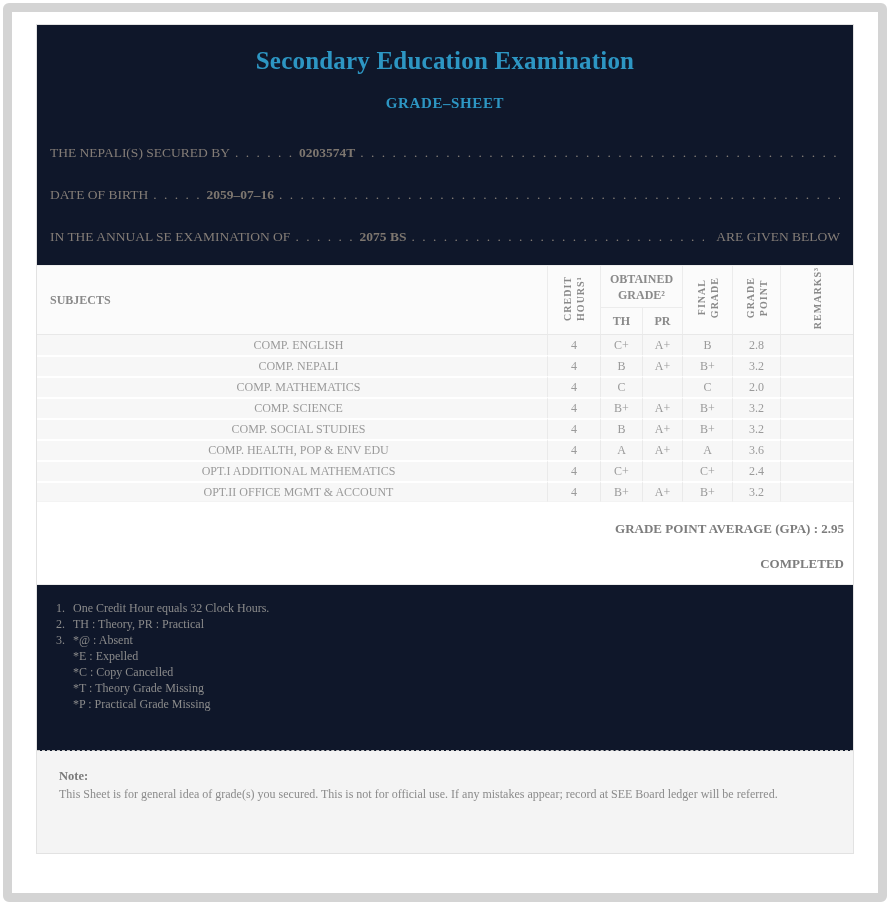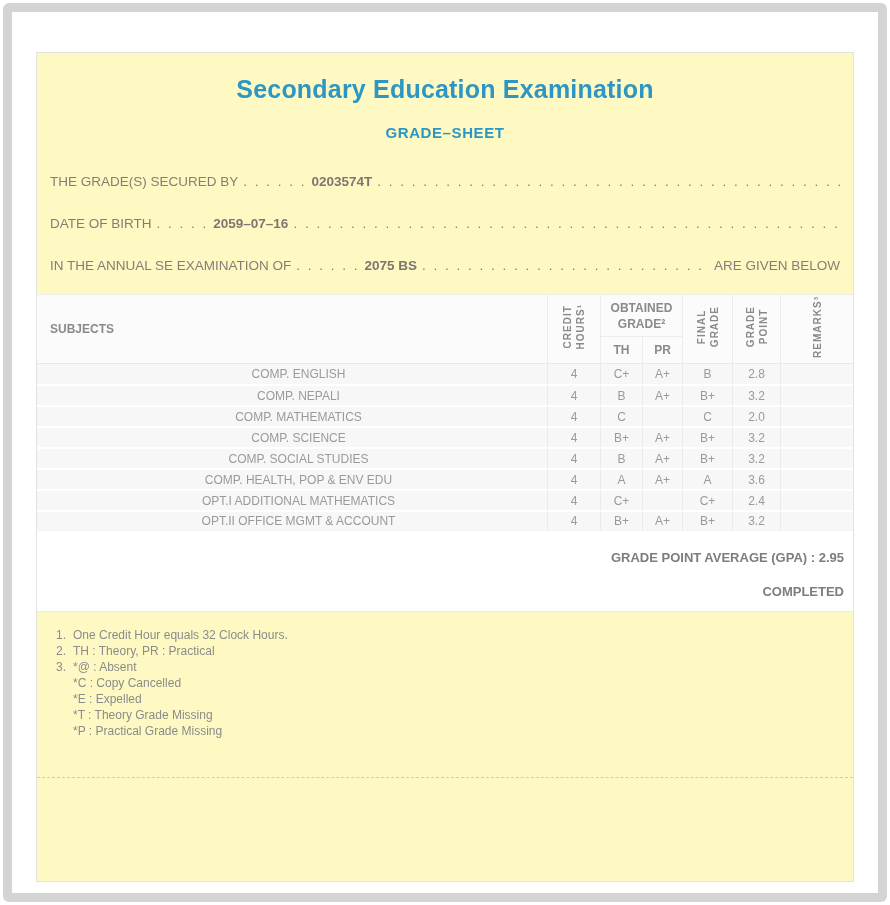--- a/index.html
+++ b/index.html
@@ -1,22 +1,22 @@
 <!DOCTYPE html>
 <html><head>
 <meta charset="utf-8">
 <style>
   * { margin:0; padding:0; box-sizing:border-box; }
   html,body { width:890px; height:905px; background:#fff; overflow:hidden;
               font-family:"Liberation Sans", sans-serif; }
   .frame { position:absolute; left:3px; top:3px; width:884px; height:899px;
            border:9px solid #d4d4d4; border-radius:6px; background:#fff; }
-  .card { position:absolute; left:24px; top:40px; width:818px; height:830px;
-          background:#fef9c3; border:1px solid #e2e2e2;
-          display:flex; flex-direction:column; }
+  .card { position:absolute; left:24px; top:12px; width:818px; height:830px;
+          background:#0f172a; border:1px solid #e2e2e2;
+          display:flex; flex-direction:column;font-family:Liberation Serif, serif; }
 
   
   .title-area { padding-top:22px; text-align:center; }
   .page-title { color:#2d96c3; font-size:25px; font-weight:bold; letter-spacing:0.2px; }
   .page-subtitle { color:#2d96c3; font-size:15px; font-weight:bold; margin-top:20px; letter-spacing:0.6px; }
 
   
   .info-area { margin-top:33px; padding:0 13px; }
   .info-line { display:flex; align-items:baseline; white-space:pre; overflow:hidden;
                color:#847d77; font-size:13.5px; height:20px; margin-bottom:22px; }
@@ -66,21 +66,21 @@
 <div class="frame">
   <div class="card">
 
     <div class="title-area">
       <div class="page-title">Secondary Education Examination</div>
       <div class="page-subtitle">GRADE–SHEET</div>
     </div>
 
     <div class="info-area">
       <div class="info-line">
-        <span>THE GRADE(S) SECURED BY</span>
+        <span>THE NEPALI(S) SECURED BY</span>
         <span class="dots">. . . . . .</span>
         <span class="info-value">0203574T</span>
         <span class="leader">. . . . . . . . . . . . . . . . . . . . . . . . . . . . . . . . . . . . . . . . . . . . . . . . . . . . . . . . . . . . . . . . . . . . . . . . . . . . . . . . . . . . . . . . . . . . . . . . . . . . . . . .</span>
       </div>
       <div class="info-line">
         <span>DATE OF BIRTH</span>
         <span class="dots">. . . . .</span>
         <span class="info-value">2059–07–16</span>
         <span class="leader">. . . . . . . . . . . . . . . . . . . . . . . . . . . . . . . . . . . . . . . . . . . . . . . . . . . . . . . . . . . . . . . . . . . . . . . . . . . . . . . . . . . . . . . . . . . . . . . . . . . . . . . .</span>
       </div>
@@ -209,33 +209,37 @@
       <div class="fn-line">
         <span class="fn-num">2.</span>
         <span>TH : Theory, PR : Practical</span>
       </div>
       <div class="fn-line">
         <span class="fn-num">3.</span>
         <span>*@ : Absent</span>
       </div>
       <div class="fn-line">
         <span class="fn-num"></span>
+        <span>*E : Expelled</span>
+      </div>
+      <div class="fn-line">
+        <span class="fn-num"></span>
         <span>*C : Copy Cancelled</span>
       </div>
       <div class="fn-line">
         <span class="fn-num"></span>
-        <span>*E : Expelled</span>
-      </div>
-      <div class="fn-line">
-        <span class="fn-num"></span>
         <span>*T : Theory Grade Missing</span>
       </div>
       <div class="fn-line">
         <span class="fn-num"></span>
         <span>*P : Practical Grade Missing</span>
       </div>
     </div>
 
     <div class="dash-divider"></div>
 
+    <div class="note-area">
+      <div class="note-heading">Note:</div>
+      <div class="note-text">This Sheet is for general idea of grade(s) you secured. This is not for official use. If any mistakes appear; record at SEE Board ledger will be referred.</div>
+    </div>
 
   </div>
 </div>
 
 </body></html>

